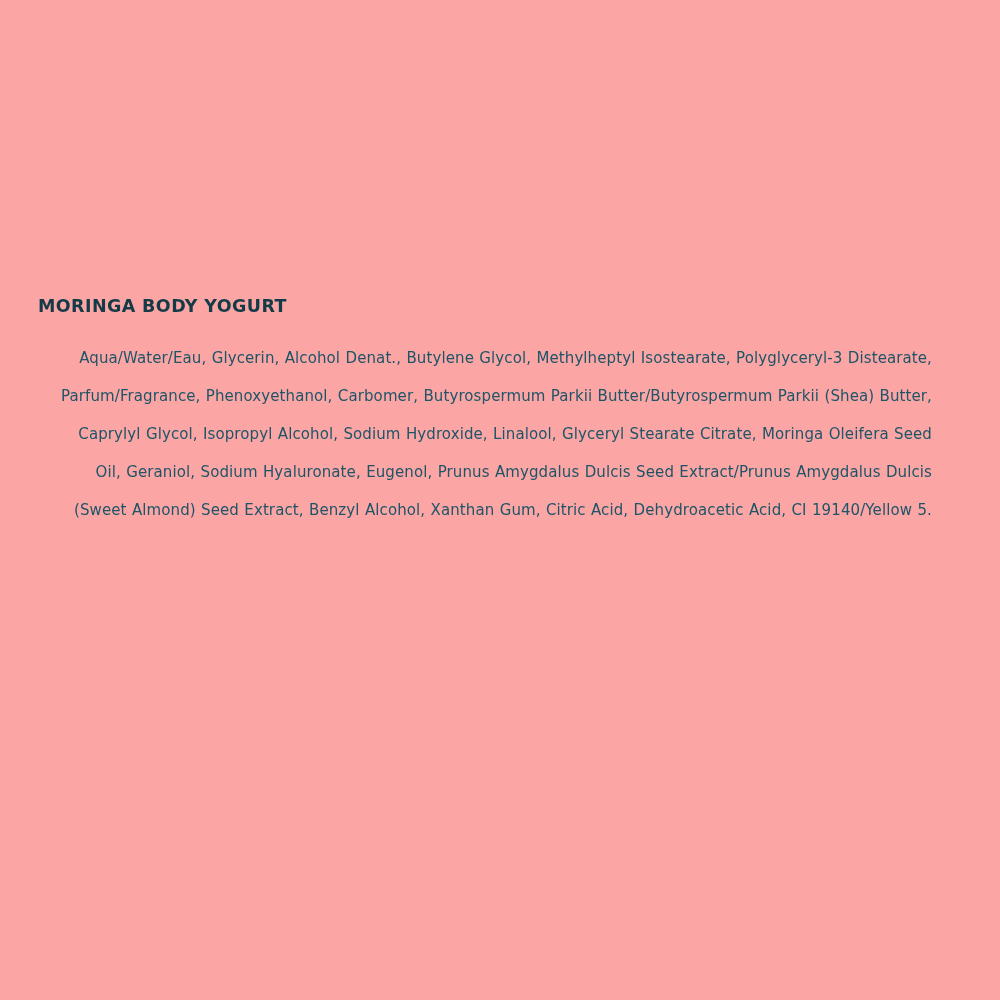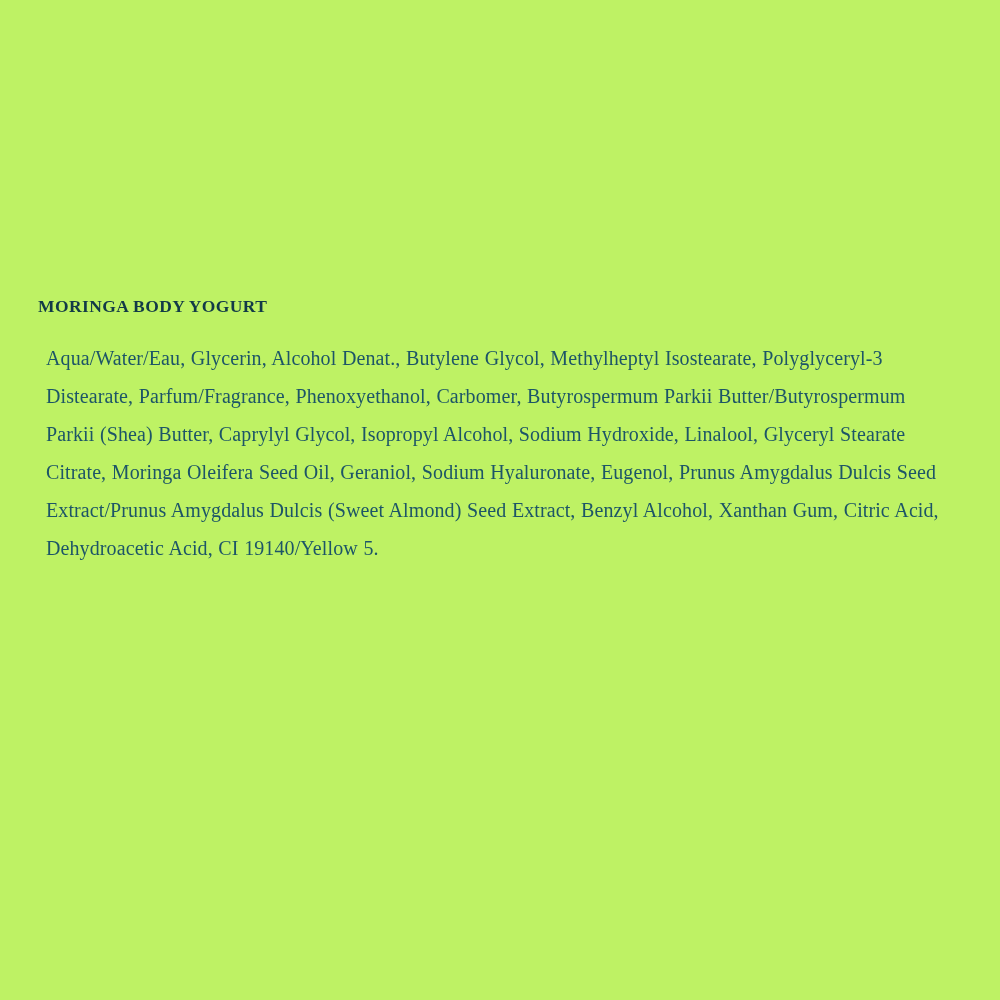--- a/index.html
+++ b/index.html
@@ -10,45 +10,45 @@
     width: 1000px;
     height: 1000px;
     background: #ffffff;
     font-family: "DejaVu Sans", sans-serif;
     overflow: hidden;
   }
   .page {
     position: relative;
     width: 1000px;
     height: 1000px;
-    background: #bef264;
+    background: #fca5a5;
     box-sizing: border-box;
-    font-family: Liberation Serif, serif;
   }
   .content {
     position: absolute;
     left: 38px;
     top: 296px;
     width: 910px;
   }
   .product-title {
     font-size: 17.5px;
     font-weight: bold;
     letter-spacing: 0.4px;
     color: #123a47;
     margin: 0 0 22px 0;
     line-height: 1.2;
   }
   .ingredients {
-    font-size: 20px;
+    font-size: 15px;
     line-height: 38px;
     color: #1d5567;
-    margin: 8px;
+    margin: 16px;
     letter-spacing: 0.1px;
     word-spacing: 0.5px;
+    text-align: right;
   }
 </style>
 </head>
 <body>
 
 <div class="page">
   <div class="content">
     <h1 class="product-title">MORINGA BODY YOGURT</h1>
     <p class="ingredients">Aqua/Water/Eau, Glycerin, Alcohol Denat., Butylene Glycol, Methylheptyl Isostearate, Polyglyceryl-3 Distearate, Parfum/Fragrance, Phenoxyethanol, Carbomer, Butyrospermum Parkii Butter/Butyrospermum Parkii (Shea) Butter, Caprylyl Glycol, Isopropyl Alcohol, Sodium Hydroxide, Linalool, Glyceryl Stearate Citrate, Moringa Oleifera Seed Oil, Geraniol, Sodium Hyaluronate, Eugenol, Prunus Amygdalus Dulcis Seed Extract/Prunus Amygdalus Dulcis (Sweet Almond) Seed Extract, Benzyl Alcohol, Xanthan Gum, Citric Acid, Dehydroacetic Acid, CI 19140/Yellow 5.</p>
   </div>

